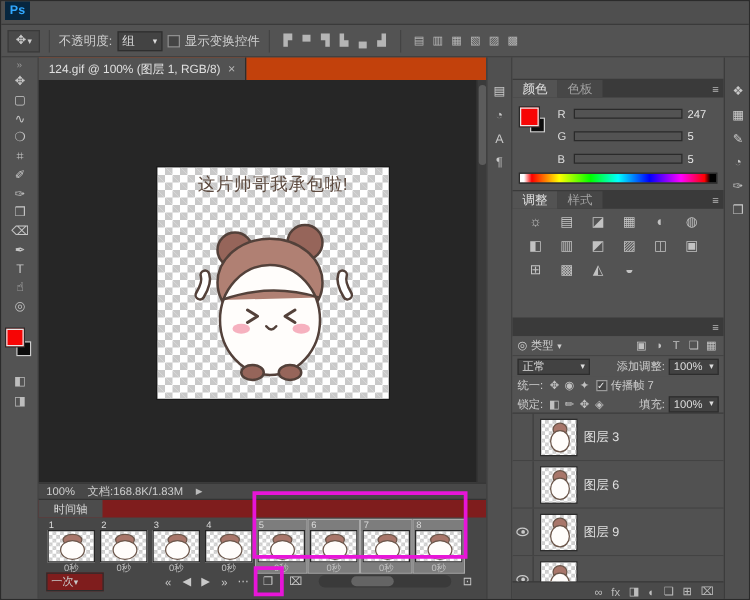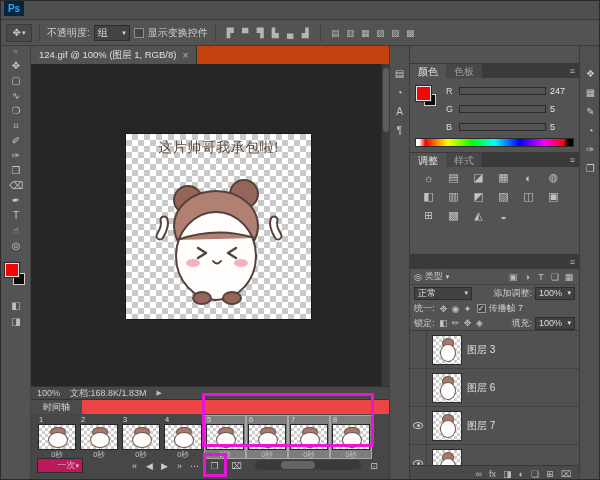--- a/index.html
+++ b/index.html
@@ -62,32 +62,32 @@
   #vscroll{position:absolute;right:0;top:0;width:8px;height:322px;background:#3b3b3b;border-left:1px solid #2e2e2e}
   #vscroll .thumb{position:absolute;left:1px;top:4px;width:6px;height:64px;background:#5c5c5c;border-radius:3px}
 
   
   #statusbar{left:30px;top:385px;width:358px;height:13px;background:#484848;border-top:1px solid #333;
              display:flex;align-items:center;gap:10px;padding:0 6px;font-size:9px;color:#cdcdcd}
   #statusbar .play{font-size:7px;color:#bbb}
 
   
   #timeline{left:30px;top:398px;width:358px;height:82px;background:#474747;border-top:1px solid #333}
-  #tl-header{position:absolute;left:0;top:0;width:358px;height:14px;background:#ef4444;display:flex}
+  #tl-header{position:absolute;left:0;top:0;width:358px;height:14px;background:#7f1d1d;display:flex}
   #tl-tab{background:#4c4c4c;padding:0 12px;font-size:9px;line-height:14px;color:#d8d8d8}
   #frames{position:absolute;left:6px;top:16px;display:flex;gap:2px}
   .frame{width:40px}
   .frame .fnum{height:8px;font-size:7.5px;line-height:8px;color:#ddd;padding-left:2px}
   .frame .fthumb{position:relative;width:38px;height:26px;margin-left:1px;border:1px solid #262626}
   .frame .fdelay{height:8px;font-size:7.5px;line-height:9px;color:#c0c0c0;text-align:center}
   .frame.on{background:#7d7d7d;outline:1px solid #a8a8a8}
   .tl-ctl{position:absolute;top:58px;height:15px;display:flex;align-items:center;justify-content:center;
           color:#c9c9c9;font-size:9px}
-  #loopbox{left:6px;width:46px;background:#be185d;border:1px solid #2c2c2c;font-size:9px;
-           justify-content:flex-end;padding:0 3px}
+  #loopbox{left:6px;width:46px;background:#7f1d1d;border:1px solid #2c2c2c;font-size:9px;
+           justify-content:flex-start;padding:0 3px}
   .tl-btn{width:15px}
   #tl-scroll{left:224px;top:60px;width:106px;height:10px;background:#3a3a3a;border-radius:5px;position:absolute}
   #tl-scroll .thumb{position:absolute;left:26px;top:1px;width:34px;height:8px;background:#646464;border-radius:4px}
   .minichar{position:absolute;inset:0;overflow:hidden}
   .minichar::before{content:"";position:absolute;left:31%;top:8%;width:38%;height:34%;background:#a8766a;
                     border:1px solid #6b564a;border-radius:50%}
   .minichar::after{content:"";position:absolute;left:25%;top:30%;width:50%;height:58%;background:#fffdfb;
                    border:1px solid #6b564a;border-radius:50%}
 
   
@@ -579,21 +579,21 @@
             <span class="lname">图层 6</span>
           </div>
 
           <div class="layer-row">
             <span class="eyebox">
               <span class="eye on"></span>
             </span>
             <span class="lthumb checker-sm">
               <span class="minichar"></span>
             </span>
-            <span class="lname">图层 7</span>
+            <span class="lname">图层 9</span>
           </div>
 
           <div class="layer-row">
             <span class="eyebox">
               <span class="eye on"></span>
             </span>
             <span class="lthumb checker-sm">
               <span class="minichar"></span>
             </span>
             <span class="lname"></span>

